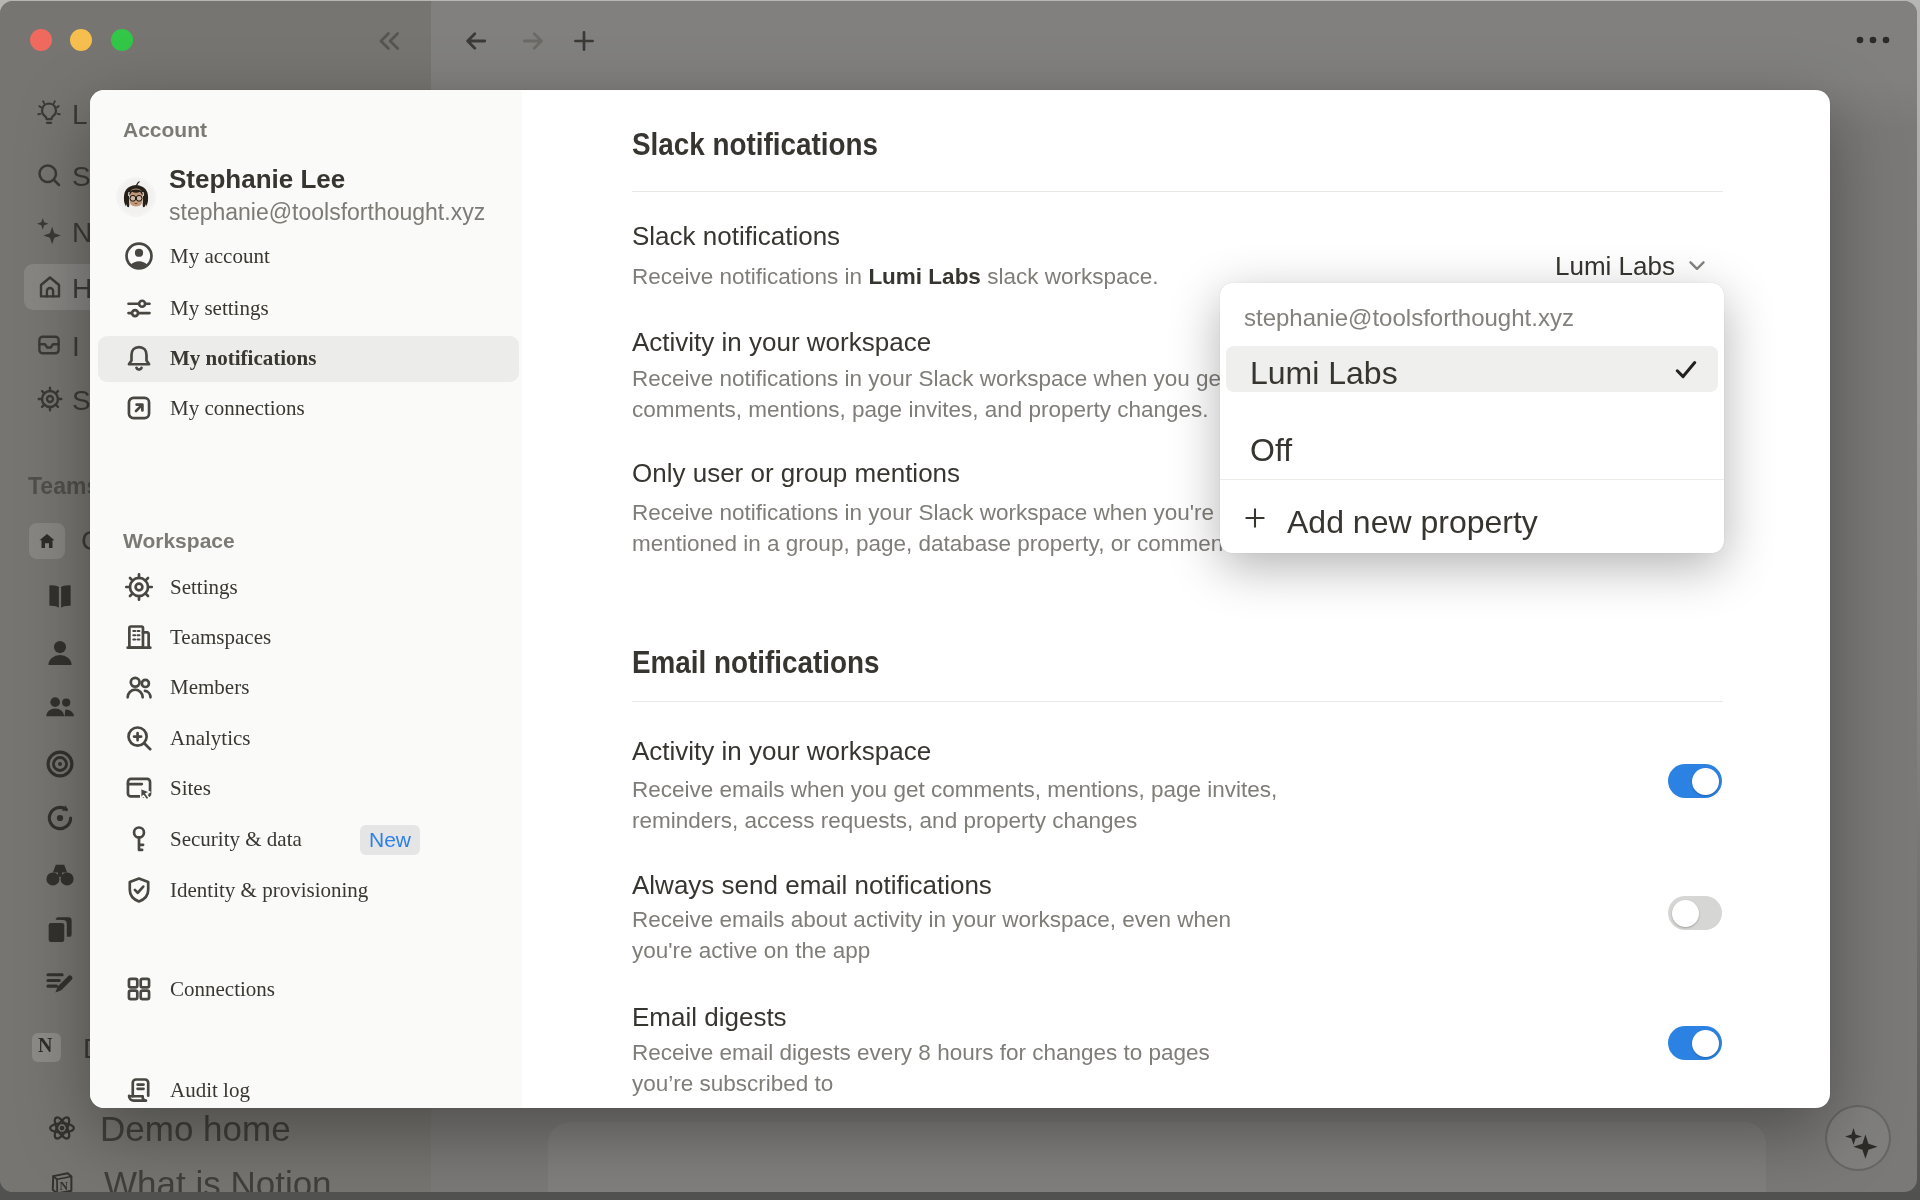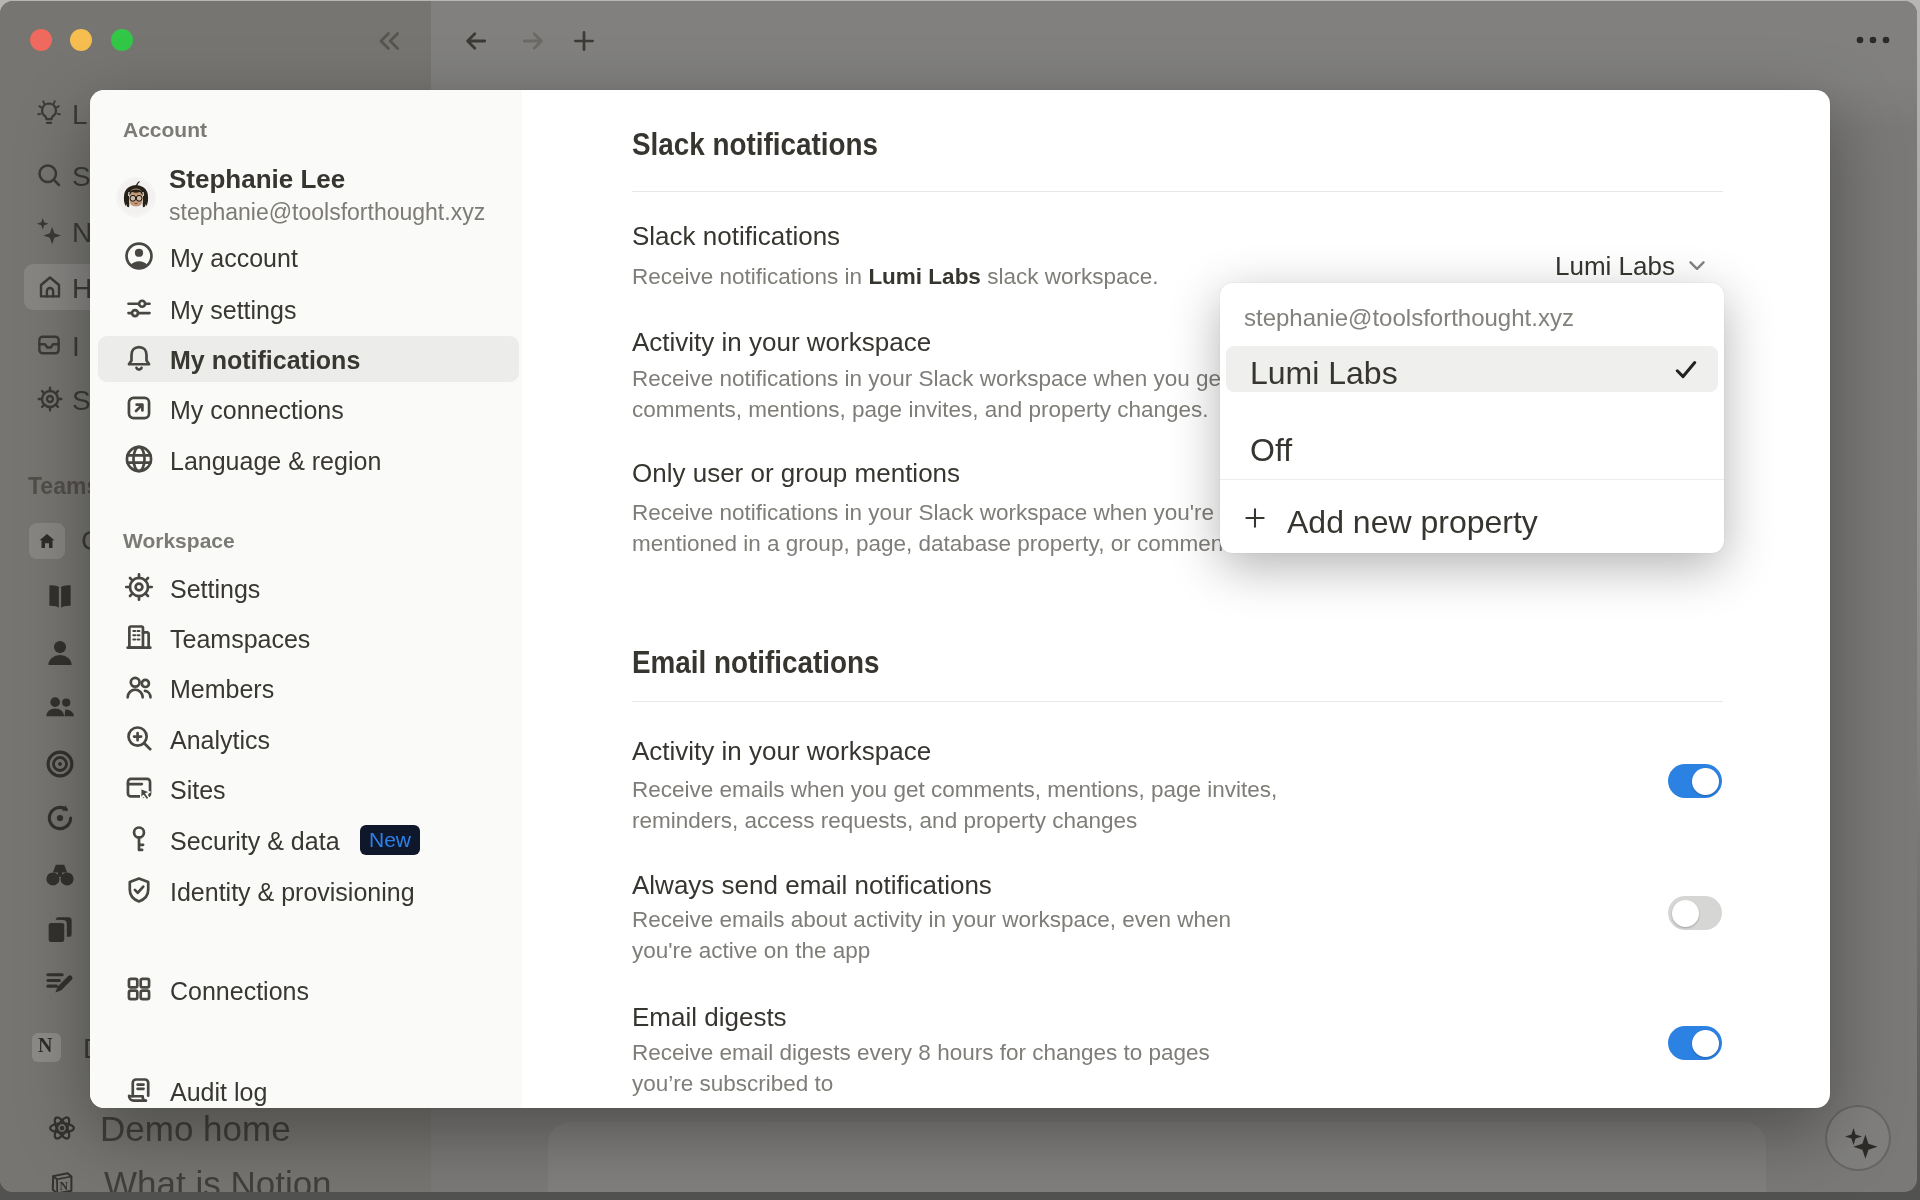--- a/index.html
+++ b/index.html
@@ -18,26 +18,26 @@
   .demo { position:absolute; font-size:35px; color:#403f3b; }
   
   .chrome { position:absolute; }
   
   .dialog { position:absolute; left:90px; top:90px; width:1740px; height:1018px; border-radius:14px;
             background:#fff; box-shadow:0 24px 70px rgba(0,0,0,0.35), 0 0 1px rgba(0,0,0,0.2); overflow:hidden; }
   .dsb { position:absolute; left:0; top:0; width:432px; height:100%; background:#fafaf9;
          border-radius:14px 0 0 14px; }
   .dsb .lab { position:absolute; left:33px; font-size:21px; font-weight:600; color:#7b7a75; }
   .item { position:absolute; left:8px; width:421px; height:46px; }
-  .item .txt { position:absolute; left:72px; top:10px; font-size:25px; color:#393731; white-space:nowrap; }
+  .item .txt { position:absolute; left:72px; top:10px; font-size:21px; color:#393731; white-space:nowrap;font-family:Liberation Serif, serif; }
   .item svg { position:absolute; left:24px; top:5px; }
   .sel { background:#ececea; border-radius:9px; }
   .sel .txt { font-weight:700; }
   .badge { position:absolute; left:262px; top:8px; height:30px; padding:0 9px; border-radius:6px;
-           background:#0f172a; color:#2d80ea; font-size:21px; line-height:30px; font-weight:400; }
+           background:#e5e5e5; color:#2d80ea; font-size:21px; line-height:30px; font-weight:400; }
   
   .dmain { position:absolute; left:542px; top:0; width:1091px; height:100%; }
   .h1 { position:absolute; font-size:32px; font-weight:700; color:#37352f; transform:scaleX(0.87); transform-origin:0 0; white-space:nowrap; }
   .divider { position:absolute; left:0; width:1091px; height:1px; background:#e9e8e5; }
   .rt { position:absolute; font-size:26px; color:#37352f; }
   .rd { position:absolute; font-size:22.5px; line-height:31px; color:#7f7d78; }
   .rd b { color:#37352f; font-weight:700; }
   .toggle { position:absolute; left:1036px; width:54px; height:34px; border-radius:17px; }
   .toggle .knob { position:absolute; top:3.5px; width:27px; height:27px; border-radius:50%; background:#fff;
                   box-shadow:0 1px 2px rgba(0,0,0,0.25); }
@@ -235,28 +235,20 @@
         </svg>
         <span class="txt">My notifications</span>
       </div>
     <div class="item" style="top:296px;" id="i-con">
         <svg width="34" height="34" viewBox="0 0 24 24" fill="none" stroke="#494742" stroke-width="1.9" stroke-linecap="round" stroke-linejoin="round">
           <rect x="4.9" y="4.9" width="14.2" height="14.2" rx="3.2"></rect>
           <path d="M9.9 14.1 L14.2 9.8 M10.3 9.6 H14.4 V13.7"></path>
         </svg>
         <span class="txt">My connections</span>
       </div>
-    <div class="item" style="top:347px;" id="i-lang">
-        <svg width="34" height="34" viewBox="0 0 24 24" fill="none" stroke="#494742" stroke-width="1.9" stroke-linecap="round" stroke-linejoin="round">
-          <circle cx="12" cy="12" r="8.5"></circle>
-          <ellipse cx="12" cy="12" rx="3.9" ry="8.5"></ellipse>
-          <path d="M3.9 9.4 H20.1 M3.9 14.6 H20.1"></path>
-        </svg>
-        <span class="txt">Language &amp; region</span>
-      </div>
     <div class="lab" style="top:439px;">Workspace</div>
         <div class="item" style="top:475px;" id="i-wset">
         <svg width="34" height="34" viewBox="0 0 24 24" fill="none" stroke="#494742" stroke-width="1.9" stroke-linecap="round" stroke-linejoin="round">
           <circle cx="12" cy="12" r="6.4"></circle>
           <circle cx="12" cy="12" r="2.4"></circle>
           <path d="M12 3 V5.6 M12 18.4 V21 M3 12 H5.6 M18.4 12 H21 M5.64 5.64 L7.5 7.5 M16.5 16.5 L18.36 18.36 M5.64 18.36 L7.5 16.5 M16.5 7.5 L18.36 5.64"></path>
         </svg>
         <span class="txt">Settings</span>
       </div>
     <div class="item" style="top:525px;" id="i-team">

